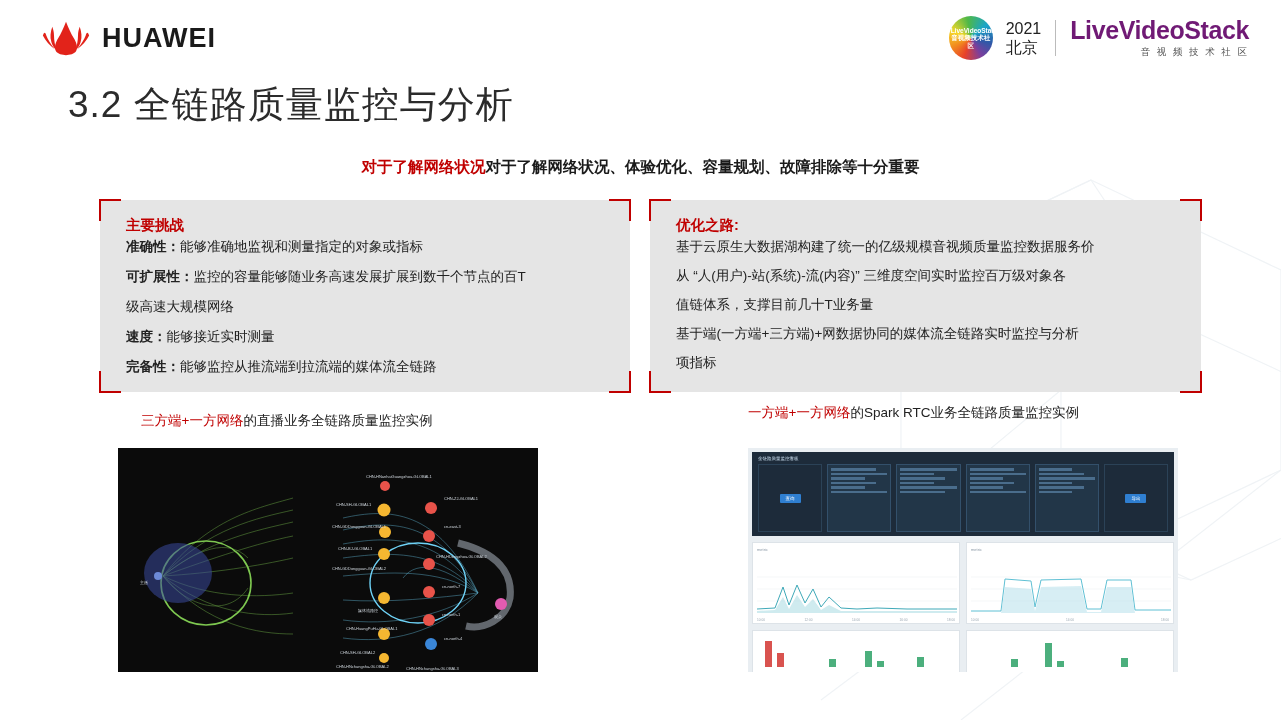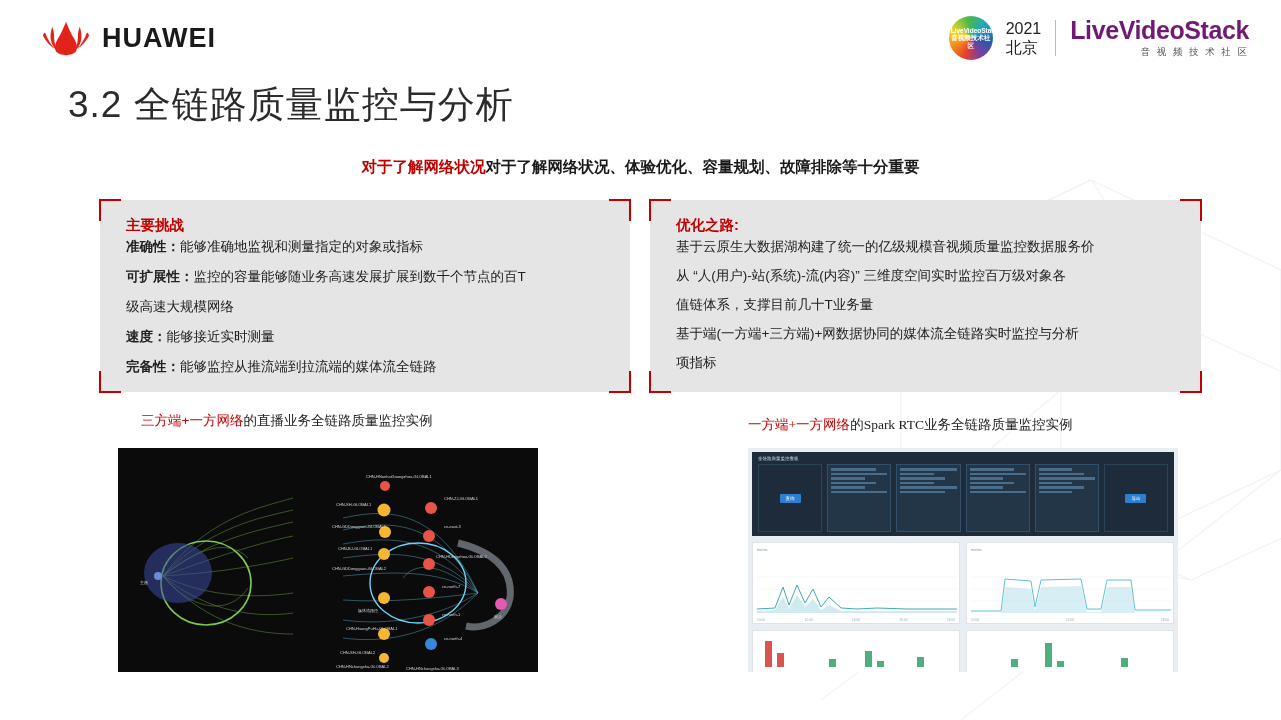--- a/index.html
+++ b/index.html
@@ -161,21 +161,21 @@
   .panel-body .lbl { font-weight: bold; }
 
   
   .caption {
     position: absolute;
     font-size: 13.5px;
     color: #222;
   }
   .caption .hi { color: #c00000; }
   .cap-left { left: 118px; top: 412px; margin-left: 23px; }
-  .cap-right { left: 748px; top: 416px; font-family: Liberation Serif, serif; }
+  .cap-right { left: 748px; top: 404px; }
 
   
   .imgbox {
     position: absolute;
     top: 448px;
   }
   .img-left {
     left: 118px; width: 420px; height: 224px;
     background: #0c0c0c;
     overflow: hidden;

